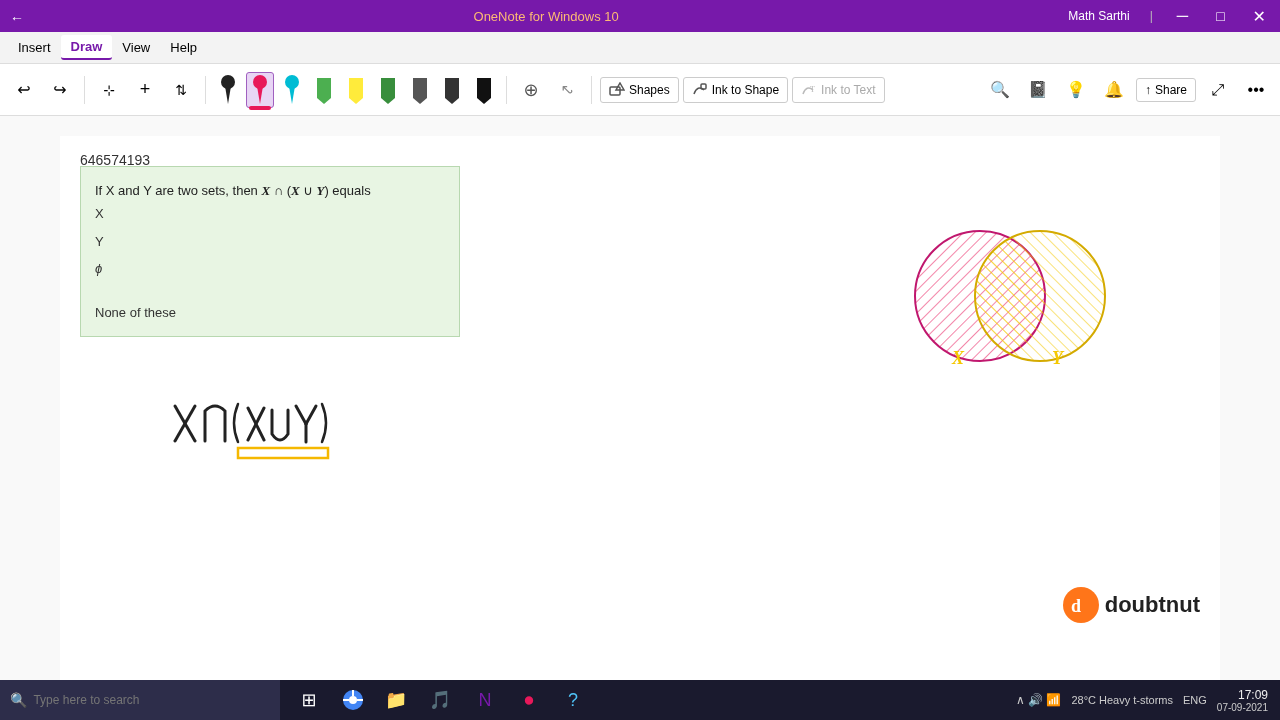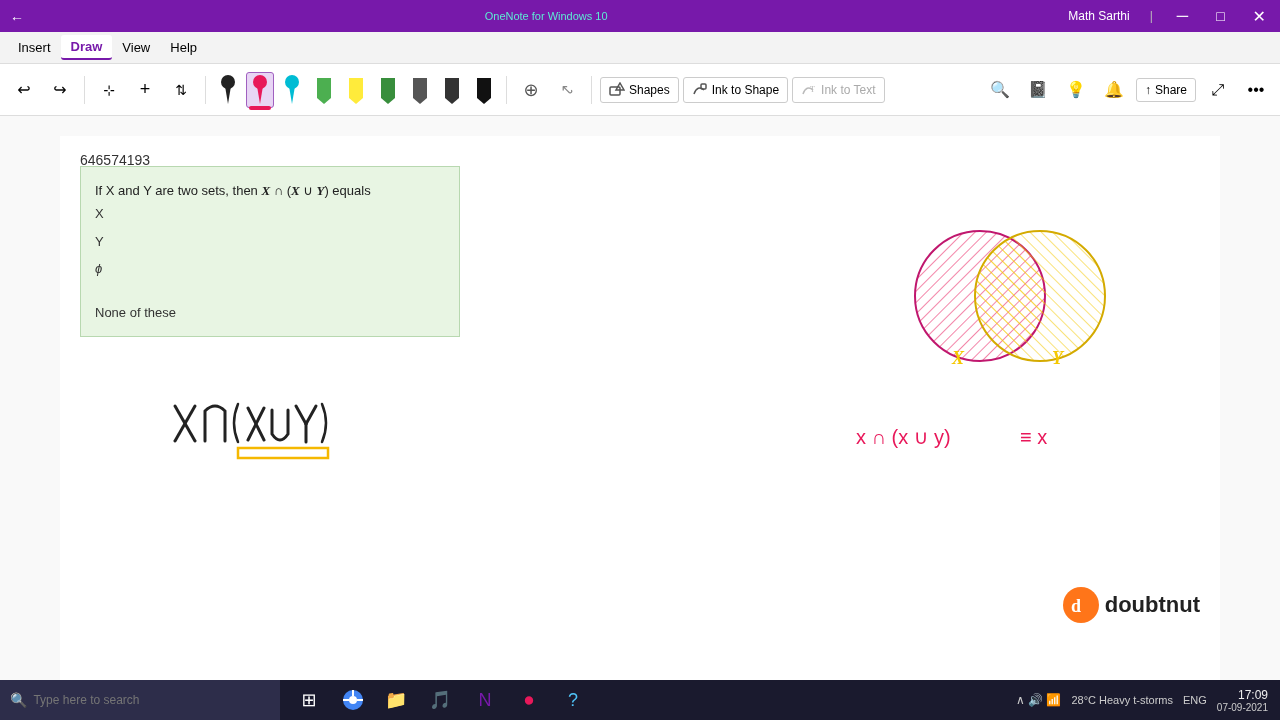--- a/index.html
+++ b/index.html
@@ -9,21 +9,21 @@
     #title-bar {
       height: 32px;
       background: #7719aa;
       display: flex;
       align-items: center;
       justify-content: space-between;
       padding: 0 10px;
       color: white;
     }
     #title-bar-left { display: flex; align-items: center; gap: 8px; }
-    #title-bar-center { font-size: 11px; color: #5eead4; }
+    #title-bar-center { font-size: 13px; color: #fdba74; }
     #title-bar-right { display: flex; align-items: center; gap: 20px; font-size: 12px; }
 
     
     #menu-bar {
       height: 32px;
       background: #f3f3f3;
       display: flex;
       align-items: center;
       padding: 0 8px;
       gap: 0;
@@ -414,30 +414,20 @@
         <g clip-path="url(#clip-left)">
           <circle cx="140" cy="80" r="65" fill="url(#hatch-yellow)" opacity="0.8"></circle>
         </g>
 
         <text x="52" y="148" font-size="18" font-weight="bold" fill="#f5c800" font-family="serif" font-style="italic">X</text>
 
         <text x="152" y="148" font-size="18" font-weight="bold" fill="#f5c800" font-family="serif" font-style="italic">Y</text>
       </svg>
     </div>
 
-    <div id="solution-area">
-      
-      <svg width="160" height="40" viewBox="0 0 160 40">
-        <text x="0" y="28" font-size="20" fill="#e8185a" font-family="Arial, sans-serif">x ∩ (x ∪ y)</text>
-      </svg>
-      
-      <svg width="80" height="40" viewBox="0 0 80 40">
-        <text x="0" y="28" font-size="20" fill="#e8185a" font-family="Arial, sans-serif">≡ x</text>
-      </svg>
-    </div>
 
     <div id="doubtnut-logo">
 
       <div style="width:40px; height:40px; position:relative;">
         <svg width="40" height="40" viewBox="0 0 40 40">
           <circle cx="20" cy="20" r="18" fill="#ff6600" opacity="0.9"></circle>
           <text x="10" y="27" font-size="18" font-weight="bold" fill="white" font-family="serif">d</text>
         </svg>
       </div>
       <span style="font-size:22px; font-weight:600; color:#222;">doubtnut</span>

